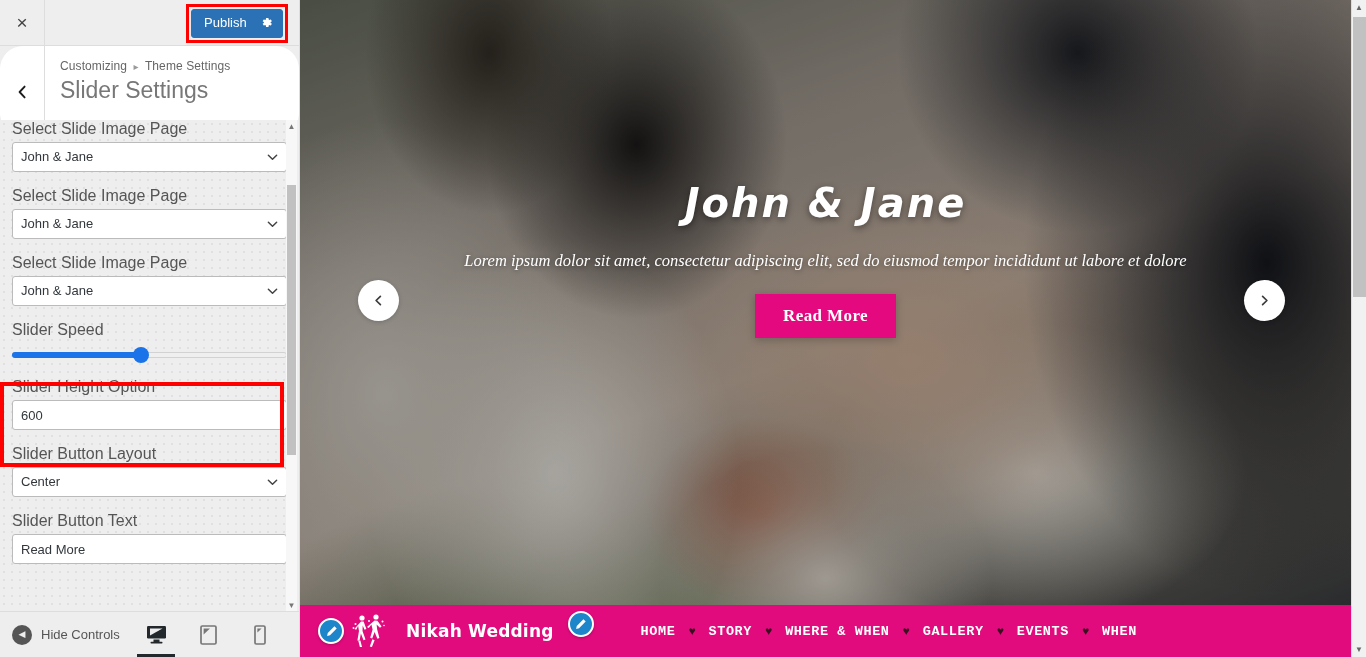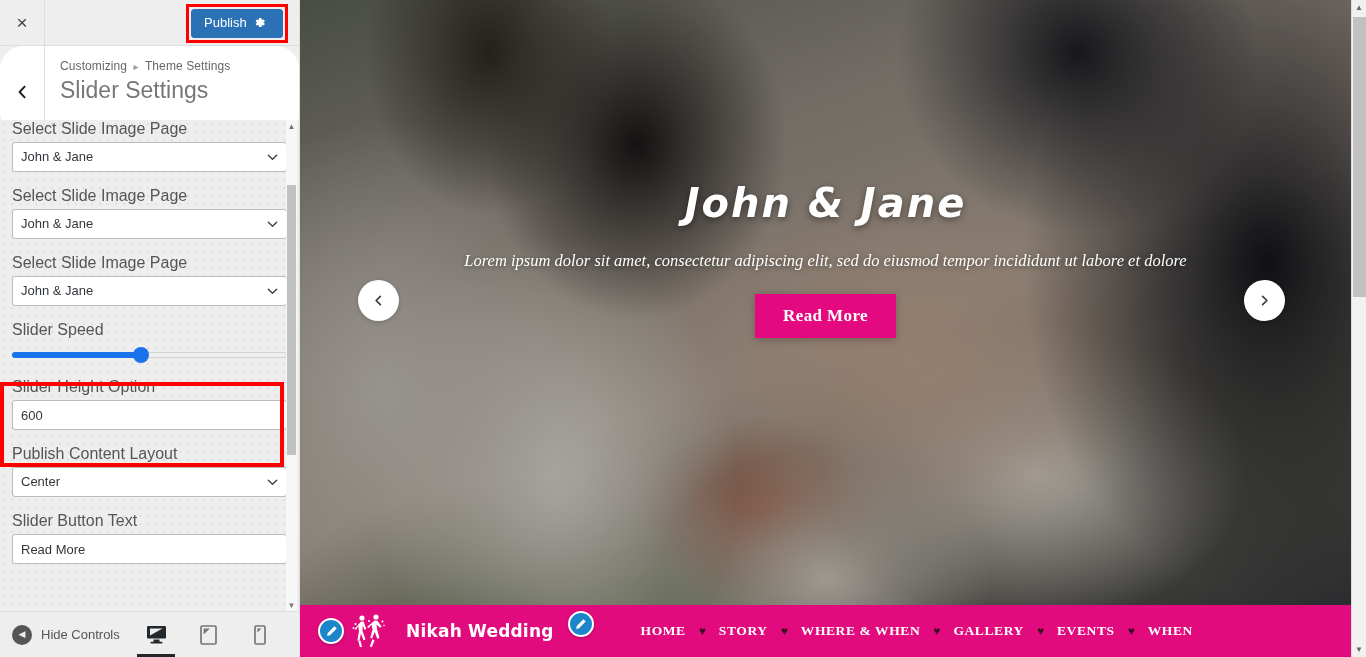--- a/index.html
+++ b/index.html
@@ -47,21 +47,21 @@
     display: flex; align-items: center; gap: 6px;
     background: #2a72b5;
     color: #ffffff;
     border: 1px solid #2a72b5;
     border-radius: 3px;
     font-size: 13px;
     padding: 5px 9px 6px 12px;
     cursor: pointer;
     line-height: 1.2;
     min-width: 92px;
-    justify-content: flex-start;
+    justify-content: space-between;
   }
   .publish-btn .gear { font-size: 13px; line-height: 1; }
 
   
   .panel-head {
     display: flex;
     background: #ffffff;
     border-bottom: 1px solid #ddd;
     height: 92px;
     border-radius: 23px;
@@ -343,21 +343,21 @@
     line-height: 1;
   }
   .pencil2 { margin-left: 14px; margin-top: -14px; }
   .site-nav {
     display: flex; align-items: center;
     margin-left: 34px;
     gap: 0;
   }
   .nav-item {
     color: #fff;
-    font-family: Liberation Serif, serif;
+    font-family: Liberation Mono, monospace;
     font-weight: 700;
     font-size: 13.5px;
     letter-spacing: .6px;
     cursor: pointer;
     padding: 0 13px;
     white-space: nowrap;
   }
   .nav-heart {
     color: #3a1020;
     font-size: 12px;
@@ -543,21 +543,21 @@
           </div>
         </div>
       </div>
 
       <div class="ctrl">
         <label class="ctrl-label">Slider Height Option</label>
         <input type="text" value="600" style="">
       </div>
 
       <div class="ctrl">
-        <label class="ctrl-label">Publish Content Layout</label>
+        <label class="ctrl-label">Slider Button Layout</label>
         <div class="sel-wrap">
           <select>
             <option>Center</option>
           </select>
           <svg class="chev" viewBox="0 0 12 12">
             <path d="M1.5 4l4.5 4.5L10.5 4" stroke="#444" stroke-width="1.6" fill="none" stroke-linecap="round" stroke-linejoin="round"></path>
           </svg>
         </div>
       </div>
 

